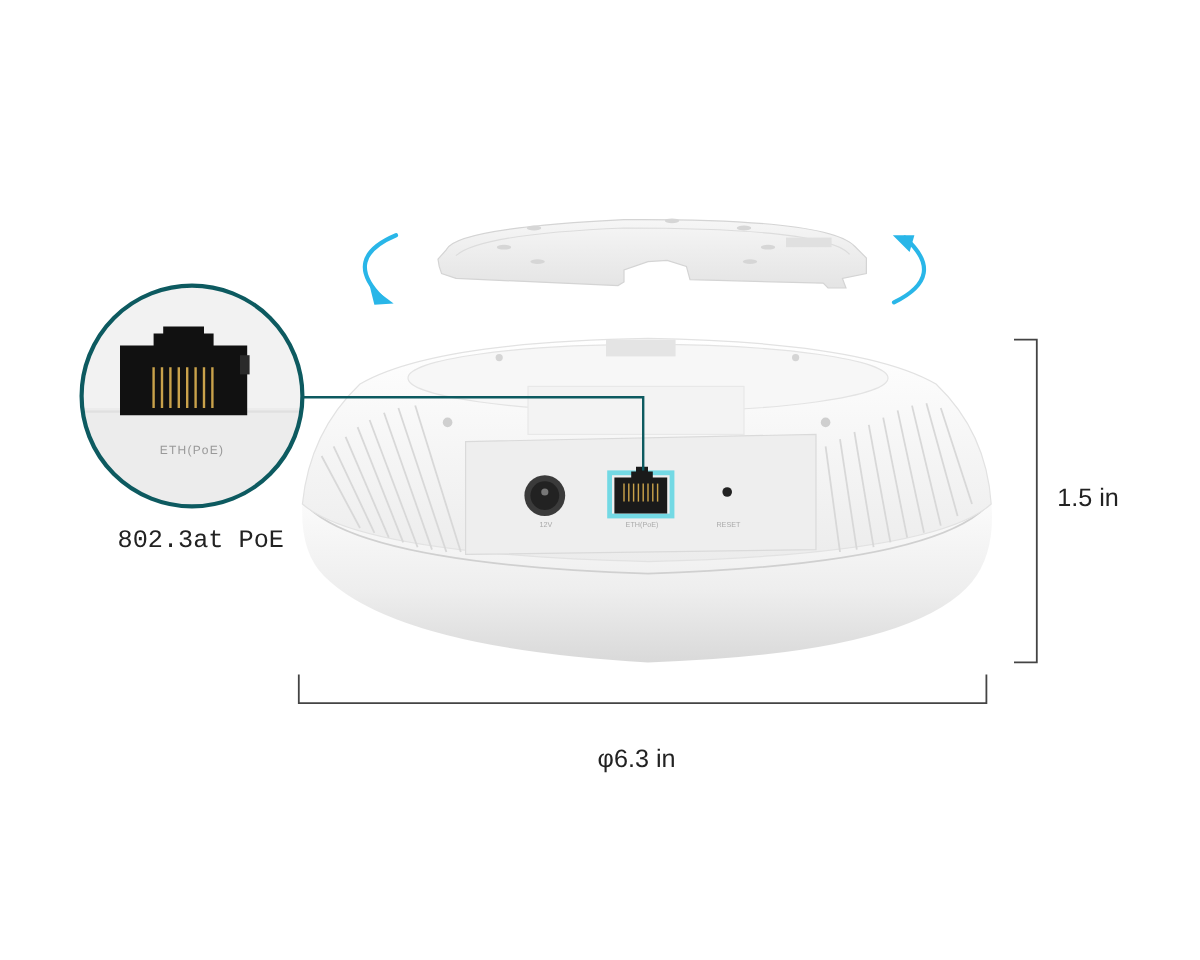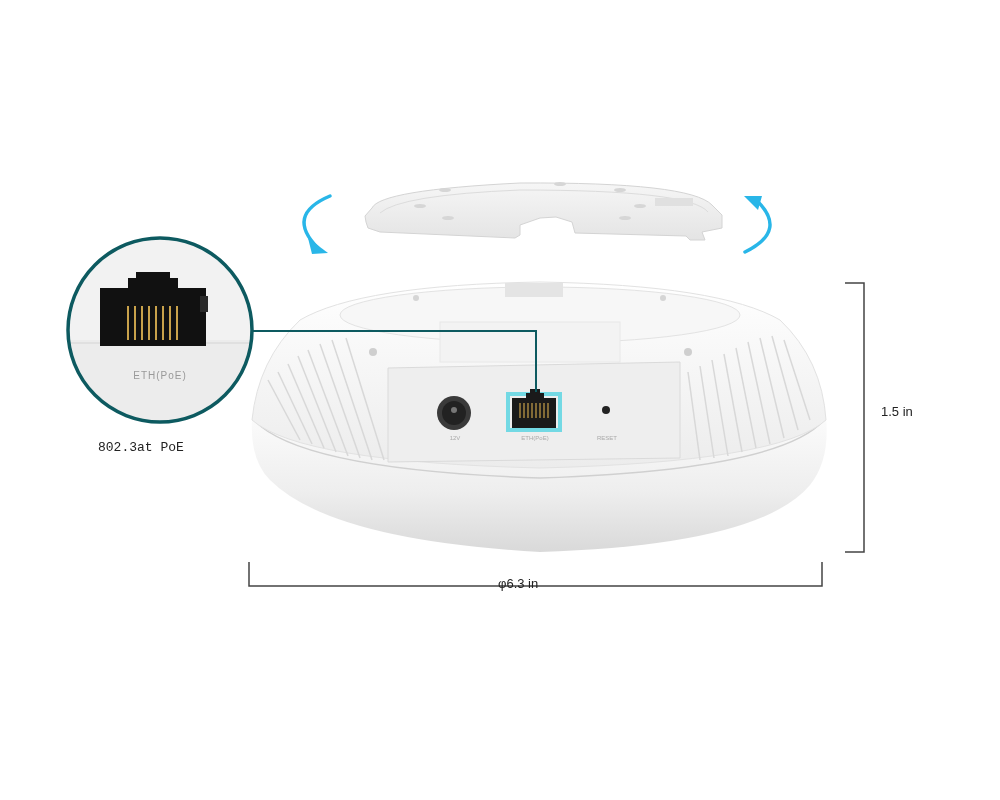--- a/index.html
+++ b/index.html
@@ -1,18 +1,18 @@
 <!DOCTYPE html>
 <html><head>
 <meta charset="utf-8">
 <style>
   html, body { margin:0; padding:0; background:#ffffff; }
   body { width:1000px; height:800px; position:relative; overflow:hidden; font-family:"Liberation Sans", sans-serif; }
   .abs { position:absolute; }
-  .label { color:#222; font-size:13px; }
+  .label { color:#222; font-size:21px; }
   svg { position:absolute; left:0; top:0; }
 </style>
 </head>
 <body>
 
 <svg width="1000" height="800" viewBox="0 0 1000 800">
   <defs>
     <linearGradient id="bodyGrad" x1="0" y1="0" x2="0" y2="1">
       <stop offset="0" stop-color="#fbfbfb"></stop>
       <stop offset="0.55" stop-color="#eeeeee"></stop>
@@ -147,13 +147,13 @@
 </svg>
 
 <div class="abs" style="left:120px;top:370px;width:80px;text-align:center;font-size:10px;letter-spacing:1px;color:#999;">ETH(PoE)</div>
 <div class="abs label" style="left:98px;top:440px;font-family:Liberation Mono, monospace;">802.3at PoE</div>
 
 <div class="abs" style="left:440px;top:435px;width:30px;text-align:center;font-size:6px;color:#aaa;">12V</div>
 <div class="abs" style="left:510px;top:435px;width:50px;text-align:center;font-size:6px;color:#aaa;">ETH(PoE)</div>
 <div class="abs" style="left:590px;top:435px;width:34px;text-align:center;font-size:6px;color:#aaa;">RESET</div>
 
 <div class="abs label" style="left:881px;top:404px;">1.5 in</div>
-<div class="abs label" style="left:498px;top:576px;">φ6.3 in</div>
+<div class="abs label" style="left:498px;top:621px;">φ6.3 in</div>
 
 </body></html>

